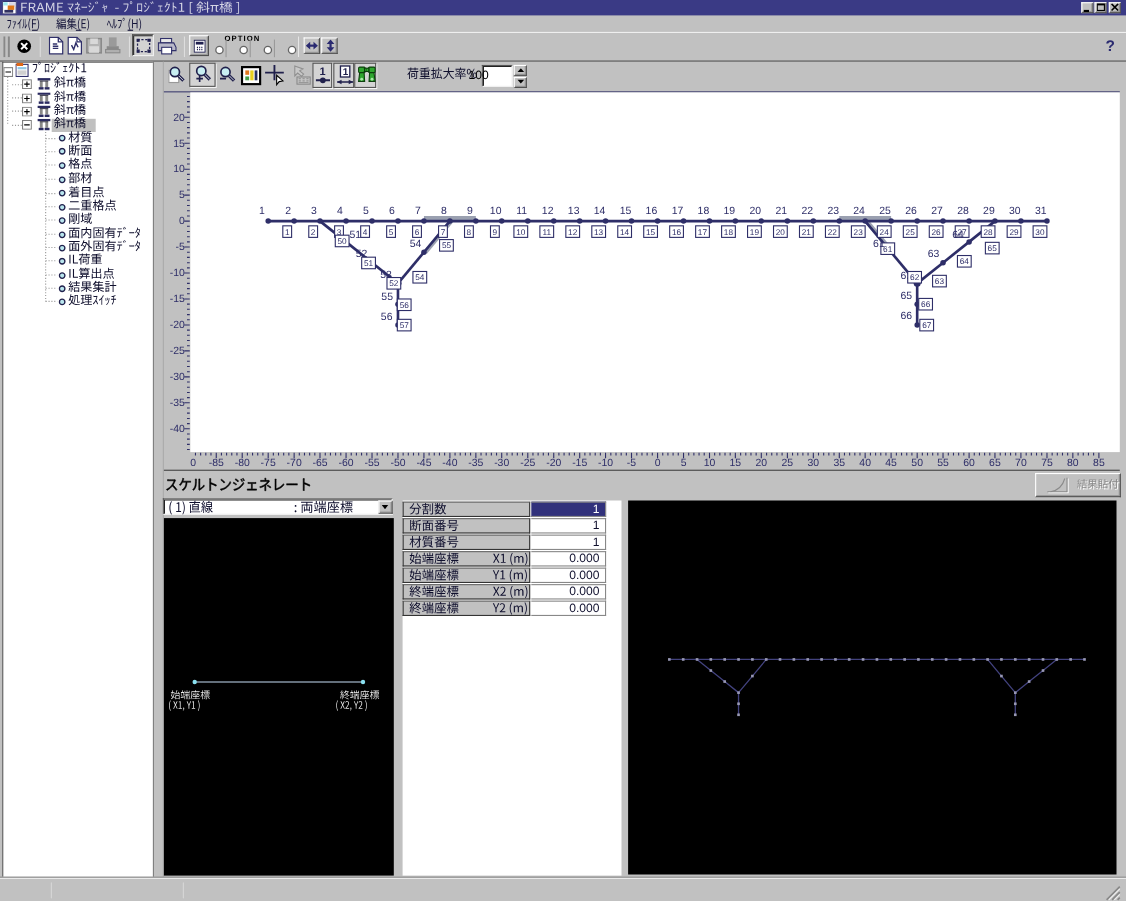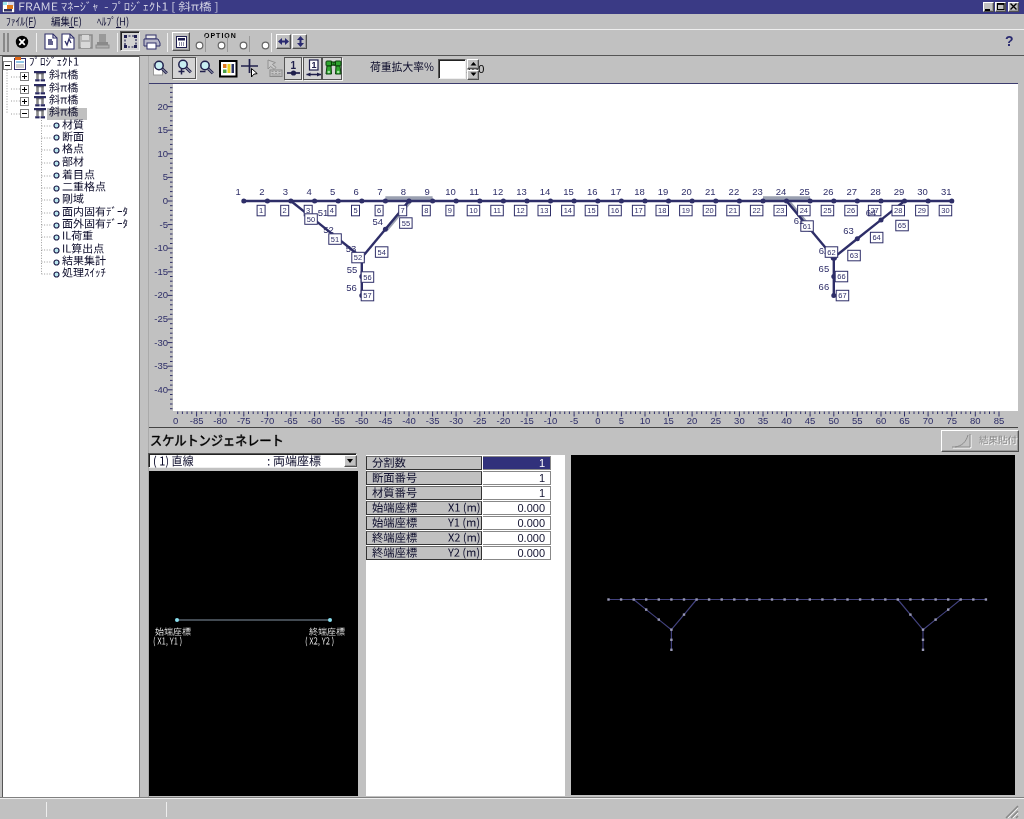--- a/index.html
+++ b/index.html
@@ -499,21 +499,21 @@
     <g fill="#10102e">
       <path transform="translate(0.0,9.0)" d="M3.8 -6.4V-5.6H8.4V-0.2C8.4 0 8.4 0.1 8.2 0.1C8 0.1 7.3 0.1 6.5 0C6.6 0.3 6.8 0.6 6.8 0.9C7.8 0.9 8.4 0.9 8.7 0.7C9.1 0.6 9.2 0.3 9.2 -0.2V-5.6H10.3V-6.4ZM2.8 -6.9C2.3 -5.6 1.3 -4.3 0.3 -3.5C0.5 -3.3 0.7 -2.9 0.8 -2.8C1.2 -3.1 1.6 -3.5 1.9 -3.9V0.9H2.7V-5C3 -5.5 3.4 -6.1 3.6 -6.7ZM3.9 -4.5V-0.5H4.7V-1.2H7.4V-4.5ZM4.7 -3.8H6.6V-2H4.7ZM6.9 -9.7V-8.7H3.9V-9.7H3.1V-8.7H0.7V-7.9H3.1V-6.9H3.9V-7.9H6.9V-6.9H7.7V-7.9H10.2V-8.7H7.7V-9.7Z"></path>
       <path transform="translate(10.8,9.0)" d="M1.7 -6.2V-2.6H5V-1.8H1.4V-1.1H5V-0.1H0.6V0.6H10.3V-0.1H5.8V-1.1H9.6V-1.8H5.8V-2.6H9.2V-6.2H5.8V-6.9H10.2V-7.6H5.8V-8.5C7 -8.6 8.2 -8.8 9.2 -8.9L8.7 -9.6C7 -9.3 4 -9.1 1.4 -9C1.5 -8.8 1.6 -8.5 1.6 -8.3C2.7 -8.3 3.8 -8.4 5 -8.4V-7.6H0.6V-6.9H5V-6.2ZM2.5 -4.1H5V-3.3H2.5ZM5.8 -4.1H8.3V-3.3H5.8ZM2.5 -5.6H5V-4.7H2.5ZM5.8 -5.6H8.3V-4.7H5.8Z"></path>
       <path transform="translate(21.6,9.0)" d="M4.2 -7.7V-5.1C4.2 -3.4 4.1 -1.2 3 0.4C3.2 0.5 3.5 0.8 3.6 0.9C4.8 -0.8 5 -3.3 5 -5.1V-6.9H10.2V-7.7H7.6V-9.6H6.8V-7.7ZM8.1 -3.4C8.5 -2.7 8.8 -1.8 9.1 -1L6.4 -0.7C6.9 -2.2 7.3 -4.3 7.7 -6L6.8 -6.2C6.6 -4.5 6.1 -2.2 5.6 -0.7L4.7 -0.6L4.9 0.2L9.4 -0.3C9.5 0.2 9.7 0.6 9.7 0.9L10.5 0.6C10.2 -0.5 9.5 -2.3 8.8 -3.6ZM1.9 -9.6V-7.3H0.5V-6.5H1.9V-4L0.3 -3.5L0.5 -2.7L1.9 -3.2V-0.1C1.9 0 1.9 0.1 1.8 0.1C1.6 0.1 1.2 0.1 0.7 0.1C0.8 0.3 0.9 0.7 0.9 0.9C1.6 0.9 2.1 0.9 2.3 0.7C2.6 0.6 2.7 0.4 2.7 -0.1V-3.4L3.9 -3.8L3.8 -4.6L2.7 -4.3V-6.5H3.8V-7.3H2.7V-9.6Z"></path>
       <path transform="translate(32.4,9.0)" d="M5 -9.6C5 -8.7 5 -7.6 4.8 -6.4H0.7V-5.5H4.7C4.2 -3.3 3.2 -1.1 0.5 0.2C0.7 0.4 1 0.7 1.1 0.9C3.7 -0.4 4.9 -2.6 5.4 -4.8C6.3 -2.2 7.7 -0.2 9.8 0.9C9.9 0.6 10.2 0.3 10.4 0.1C8.3 -0.8 6.8 -2.9 6.1 -5.5H10.2V-6.4H5.7C5.8 -7.6 5.8 -8.7 5.9 -9.6Z"></path>
       <path transform="translate(43.2,9.0)" d="M9.1 -7.3C8.7 -6.8 7.9 -6.2 7.4 -5.8L8 -5.4C8.5 -5.8 9.2 -6.3 9.8 -6.9ZM0.5 -3.6 0.9 -2.9C1.7 -3.2 2.6 -3.7 3.4 -4.1L3.3 -4.8C2.3 -4.3 1.2 -3.9 0.5 -3.6ZM0.9 -6.6C1.5 -6.3 2.3 -5.7 2.6 -5.3L3.2 -5.9C2.8 -6.2 2.1 -6.8 1.5 -7.1ZM7.2 -4.4C8.1 -4 9.1 -3.3 9.7 -2.8L10.2 -3.3C9.7 -3.8 8.6 -4.5 7.8 -4.9ZM6 -4.9C6.2 -4.6 6.4 -4.3 6.6 -4L4.7 -3.9C5.5 -4.7 6.4 -5.7 7 -6.5L6.4 -6.9C6.1 -6.4 5.7 -5.9 5.2 -5.3C5 -5.6 4.7 -5.8 4.4 -6C4.7 -6.4 5.1 -7 5.5 -7.5L5.3 -7.6H9.9V-8.4H5.8V-9.7H5V-8.4H0.9V-7.6H4.7C4.5 -7.2 4.2 -6.7 3.9 -6.4L3.6 -6.6L3.2 -6.1C3.7 -5.7 4.4 -5.2 4.8 -4.8C4.5 -4.5 4.2 -4.2 3.9 -3.9L3.1 -3.8L3.2 -3.1L7 -3.4C7.1 -3.1 7.2 -2.9 7.3 -2.7L7.9 -3.1C7.7 -3.7 7.1 -4.5 6.5 -5.2ZM0.6 -2.2V-1.4H5V1H5.8V-1.4H10.2V-2.2H5.8V-3.1H5V-2.2Z"></path>
       <path transform="translate(54.0,9.0)" d="M2.2 -3.3C3.3 -3.3 4 -4.2 4 -5.9C4 -7.6 3.3 -8.6 2.2 -8.6C1.1 -8.6 0.4 -7.6 0.4 -5.9C0.4 -4.2 1.1 -3.3 2.2 -3.3ZM2.2 -3.9C1.6 -3.9 1.2 -4.6 1.2 -5.9C1.2 -7.3 1.6 -7.9 2.2 -7.9C2.8 -7.9 3.3 -7.3 3.3 -5.9C3.3 -4.6 2.8 -3.9 2.2 -3.9ZM2.4 0.1H3.1L7.5 -8.6H6.8ZM7.7 0.1C8.8 0.1 9.5 -0.8 9.5 -2.5C9.5 -4.2 8.8 -5.2 7.7 -5.2C6.7 -5.2 5.9 -4.2 5.9 -2.5C5.9 -0.8 6.7 0.1 7.7 0.1ZM7.7 -0.5C7.1 -0.5 6.7 -1.2 6.7 -2.5C6.7 -3.9 7.1 -4.5 7.7 -4.5C8.4 -4.5 8.8 -3.9 8.8 -2.5C8.8 -1.2 8.4 -0.5 7.7 -0.5Z"></path>
     </g>
   </svg>
 <div style="position:absolute;left:438px;top:59px;width:28px;height:20px;background:#fff;border-top:1px solid #555;border-left:1px solid #555;border-right:1px solid #efefef;border-bottom:1px solid #efefef;box-shadow:inset 1px 1px 0 #222;"></div>
-<div style="position:absolute;left:466px;top:63px;font:11px 'Liberation Sans',sans-serif;color:#000">100</div>
+<div style="position:absolute;left:426px;top:63px;font:11px 'Liberation Sans',sans-serif;color:#000">100</div>
 <div style="position:absolute;left:467px;top:59px;width:12px;height:10px;background:#c1c1c1;border-top:1px solid #fff;border-left:1px solid #fff;border-right:1px solid #505050;border-bottom:1px solid #505050;box-shadow:inset -1px -1px 0 #9a9a9a;"></div>
 <div style="position:absolute;left:467px;top:70px;width:12px;height:10px;background:#c1c1c1;border-top:1px solid #fff;border-left:1px solid #fff;border-right:1px solid #505050;border-bottom:1px solid #505050;box-shadow:inset -1px -1px 0 #9a9a9a;"></div>
 <svg style="position:absolute;left:470px;top:62px" width="7" height="16">
 <path d="M3.5 0 L6.5 3.5 L0.5 3.5 Z" fill="#000"></path>
     <path d="M3.5 14 L0.5 10.5 L6.5 10.5 Z" fill="#000"></path>
   </svg>
 <div style="position:absolute;left:173px;top:84px;width:845px;height:327px;background:#fff"></div>
 <div style="position:absolute;left:149px;top:427px;width:869px;height:1px;background:#444"></div>
 <svg style="position:absolute;left:0;top:0;pointer-events:none" width="1024" height="819" font-family="Liberation Sans">
     <path d="M177.7 411.5 v2.5 M182.4 411.5 v2.5 M187.1 411.5 v2.5 M191.8 411.5 v2.5 M201.3 411.5 v2.5 M206.0 411.5 v2.5 M210.7 411.5 v2.5 M215.4 411.5 v2.5 M224.9 411.5 v2.5 M229.6 411.5 v2.5 M234.3 411.5 v2.5 M239.0 411.5 v2.5 M248.5 411.5 v2.5 M253.2 411.5 v2.5 M257.9 411.5 v2.5 M262.6 411.5 v2.5 M272.1 411.5 v2.5 M276.8 411.5 v2.5 M281.5 411.5 v2.5 M286.2 411.5 v2.5 M295.7 411.5 v2.5 M300.4 411.5 v2.5 M305.1 411.5 v2.5 M309.8 411.5 v2.5 M319.3 411.5 v2.5 M324.0 411.5 v2.5 M328.7 411.5 v2.5 M333.4 411.5 v2.5 M342.9 411.5 v2.5 M347.6 411.5 v2.5 M352.3 411.5 v2.5 M357.0 411.5 v2.5 M366.5 411.5 v2.5 M371.2 411.5 v2.5 M375.9 411.5 v2.5 M380.6 411.5 v2.5 M390.1 411.5 v2.5 M394.8 411.5 v2.5 M399.5 411.5 v2.5 M404.2 411.5 v2.5 M413.7 411.5 v2.5 M418.4 411.5 v2.5 M423.1 411.5 v2.5 M427.8 411.5 v2.5 M437.3 411.5 v2.5 M442.0 411.5 v2.5 M446.7 411.5 v2.5 M451.4 411.5 v2.5 M460.9 411.5 v2.5 M465.6 411.5 v2.5 M470.3 411.5 v2.5 M475.0 411.5 v2.5 M484.5 411.5 v2.5 M489.2 411.5 v2.5 M493.9 411.5 v2.5 M498.6 411.5 v2.5 M508.1 411.5 v2.5 M512.8 411.5 v2.5 M517.5 411.5 v2.5 M522.2 411.5 v2.5 M531.7 411.5 v2.5 M536.4 411.5 v2.5 M541.1 411.5 v2.5 M545.8 411.5 v2.5 M555.3 411.5 v2.5 M560.0 411.5 v2.5 M564.7 411.5 v2.5 M569.4 411.5 v2.5 M578.9 411.5 v2.5 M583.6 411.5 v2.5 M588.3 411.5 v2.5 M593.0 411.5 v2.5 M602.5 411.5 v2.5 M607.2 411.5 v2.5 M611.9 411.5 v2.5 M616.6 411.5 v2.5 M626.1 411.5 v2.5 M630.8 411.5 v2.5 M635.5 411.5 v2.5 M640.2 411.5 v2.5 M649.7 411.5 v2.5 M654.4 411.5 v2.5 M659.1 411.5 v2.5 M663.8 411.5 v2.5 M673.3 411.5 v2.5 M678.0 411.5 v2.5 M682.7 411.5 v2.5 M687.4 411.5 v2.5 M696.9 411.5 v2.5 M701.6 411.5 v2.5 M706.3 411.5 v2.5 M711.0 411.5 v2.5 M720.5 411.5 v2.5 M725.2 411.5 v2.5 M729.9 411.5 v2.5 M734.6 411.5 v2.5 M744.1 411.5 v2.5 M748.8 411.5 v2.5 M753.5 411.5 v2.5 M758.2 411.5 v2.5 M767.7 411.5 v2.5 M772.4 411.5 v2.5 M777.1 411.5 v2.5 M781.8 411.5 v2.5 M791.3 411.5 v2.5 M796.0 411.5 v2.5 M800.7 411.5 v2.5 M805.4 411.5 v2.5 M814.9 411.5 v2.5 M819.6 411.5 v2.5 M824.3 411.5 v2.5 M829.0 411.5 v2.5 M838.5 411.5 v2.5 M843.2 411.5 v2.5 M847.9 411.5 v2.5 M852.6 411.5 v2.5 M862.1 411.5 v2.5 M866.8 411.5 v2.5 M871.5 411.5 v2.5 M876.2 411.5 v2.5 M885.7 411.5 v2.5 M890.4 411.5 v2.5 M895.1 411.5 v2.5 M899.8 411.5 v2.5 M909.3 411.5 v2.5 M914.0 411.5 v2.5 M918.7 411.5 v2.5 M923.4 411.5 v2.5 M932.9 411.5 v2.5 M937.6 411.5 v2.5 M942.3 411.5 v2.5 M947.0 411.5 v2.5 M956.5 411.5 v2.5 M961.2 411.5 v2.5 M965.9 411.5 v2.5 M970.6 411.5 v2.5 M980.1 411.5 v2.5 M984.8 411.5 v2.5 M989.5 411.5 v2.5 M994.2 411.5 v2.5" stroke="#2e2e68" stroke-width="1"></path>

